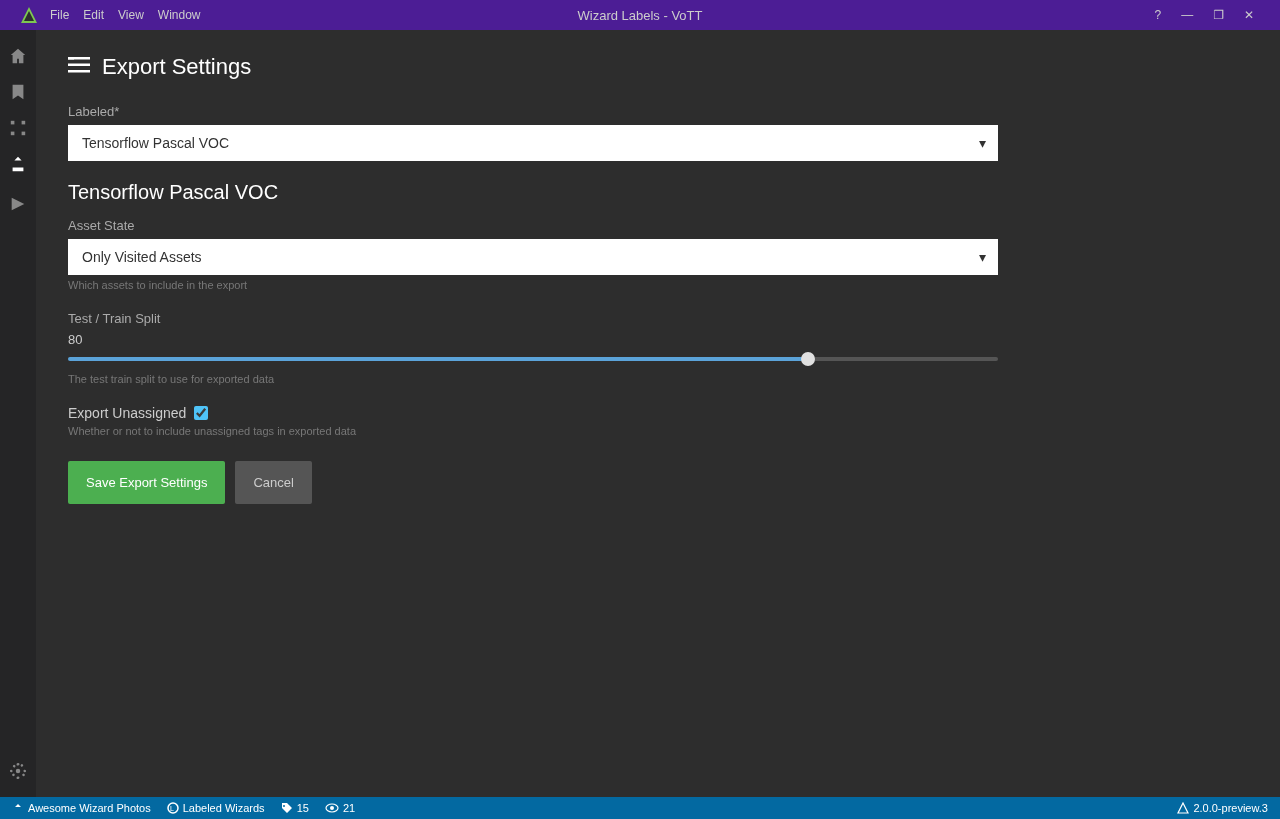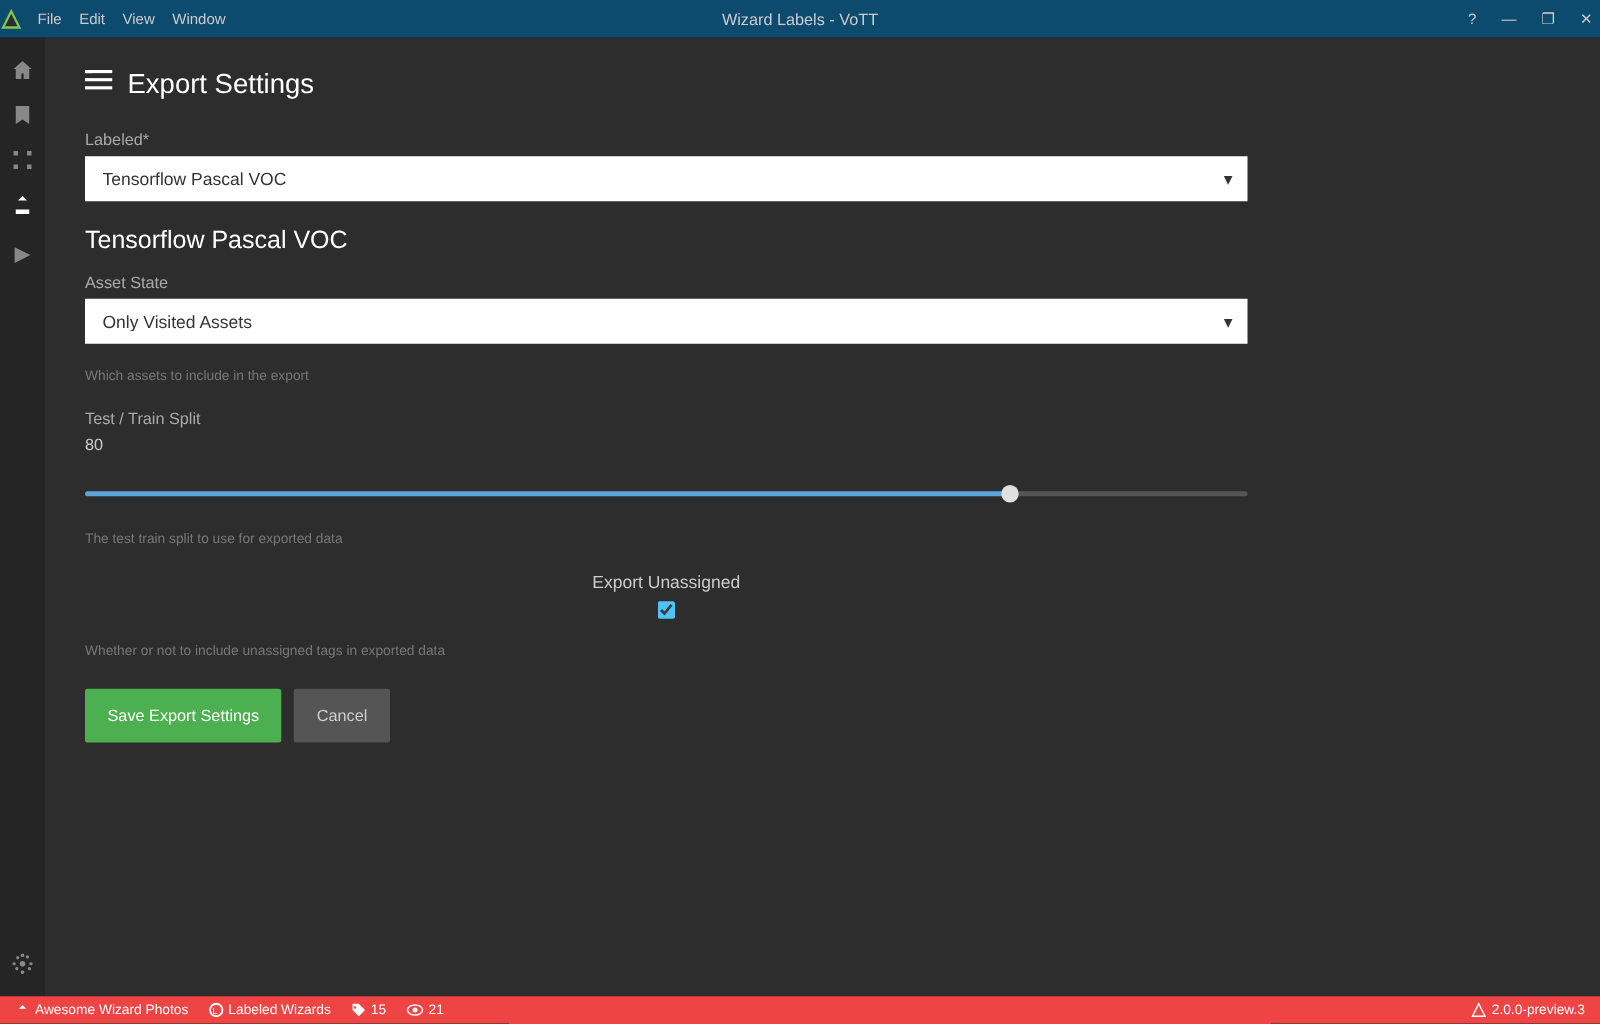--- a/index.html
+++ b/index.html
@@ -9,26 +9,26 @@
       color: #ccc;
       width: 1280px;
       height: 819px;
       overflow: hidden;
       display: flex;
       flex-direction: column;
     }
 
     
     .titlebar {
-      background: #0c4a6e;
+      background: #4c1d95;
       height: 30px;
       display: flex;
       align-items: center;
       justify-content: space-between;
-      padding: 0 0;
+      padding: 0 20px;
       flex-shrink: 0;
     }
     .titlebar-left {
       display: flex;
       align-items: center;
       gap: 12px;
     }
     .titlebar-menu {
       display: flex;
       gap: 14px;
@@ -159,28 +159,28 @@
     .section-title {
       font-size: 20px;
       color: #fff;
       margin-bottom: 14px;
       font-weight: 400;
     }
 
     .form-hint {
       font-size: 11px;
       color: #777;
-      margin-top: 20px;
+      margin-top: 4px;
     }
 
     
     .slider-value {
       font-size: 13px;
       color: #ccc;
-      margin-bottom: 22px;
+      margin-bottom: 2px;
     }
     .slider-container {
       position: relative;
       width: 100%;
       height: 20px;
       display: flex;
       align-items: center;
     }
     input[type="range"] {
       width: 100%;
@@ -207,21 +207,20 @@
       border-radius: 50%;
       margin-top: -5px;
     }
 
     
     .checkbox-row {
       display: flex;
       align-items: center;
       gap: 8px;
       margin-bottom: 4px;
-      flex-direction: column;
     }
     .checkbox-label {
       font-size: 14px;
       color: #ccc;
     }
     input[type="checkbox"] {
       width: 14px;
       height: 14px;
       cursor: pointer;
       accent-color: #4fc3f7;
@@ -248,21 +247,21 @@
       border: none;
       padding: 10px 18px;
       font-size: 13px;
       cursor: pointer;
       border-radius: 2px;
     }
 
     
     .statusbar {
       height: 22px;
-      background: #ef4444;
+      background: #0369a1;
       display: flex;
       align-items: center;
       padding: 0 12px;
       flex-shrink: 0;
       font-size: 11px;
       color: #fff;
       gap: 0;
       justify-content: space-between;
     }
     .statusbar-left {

